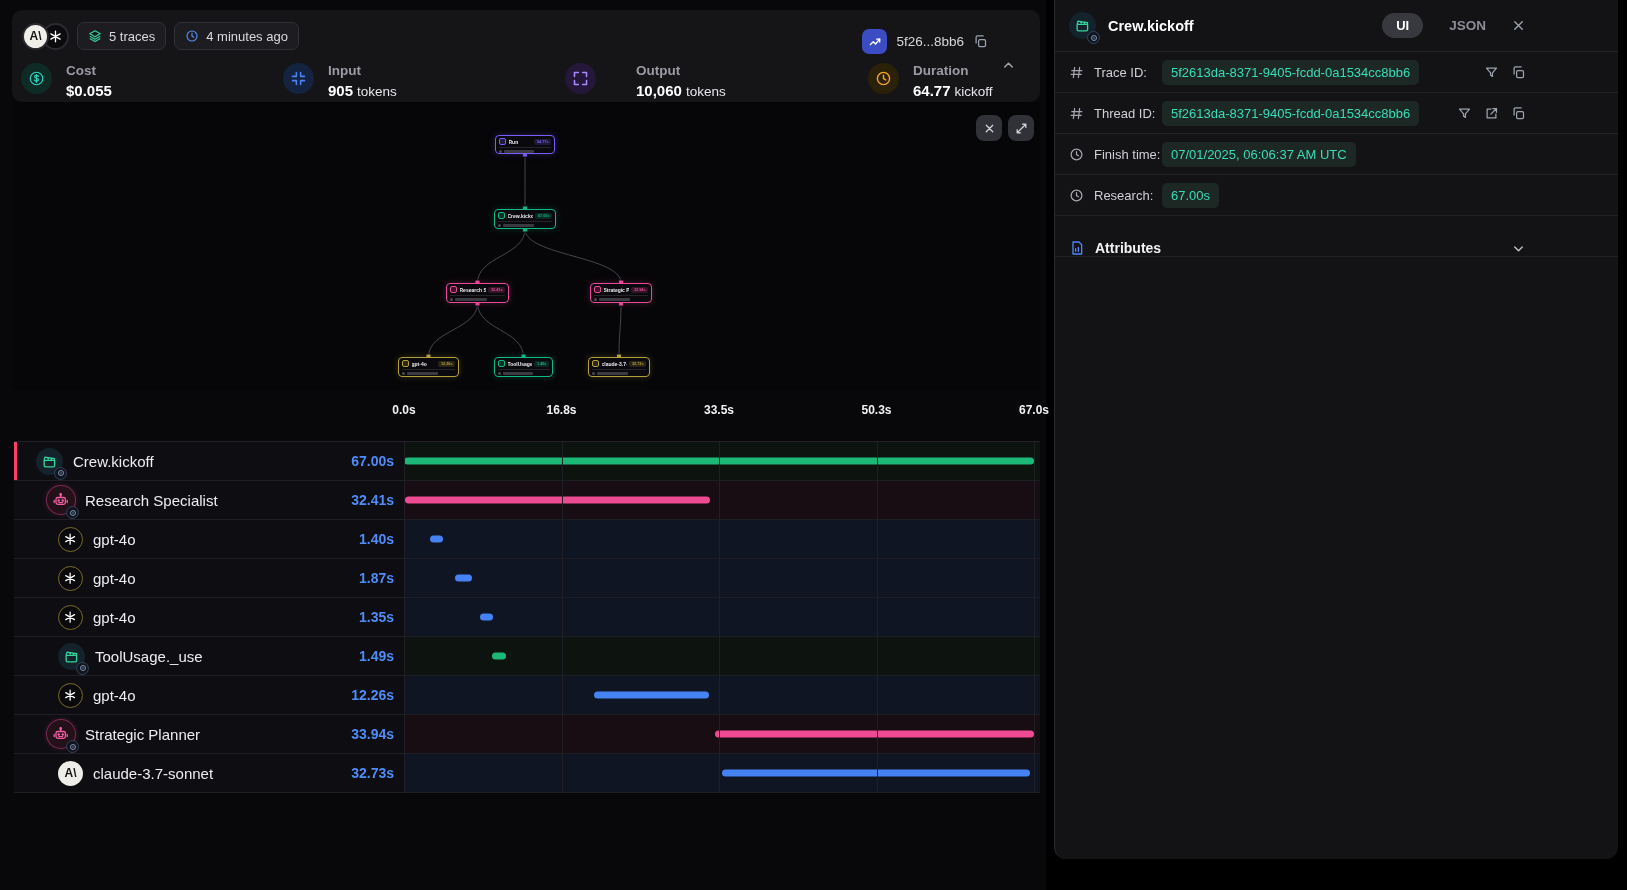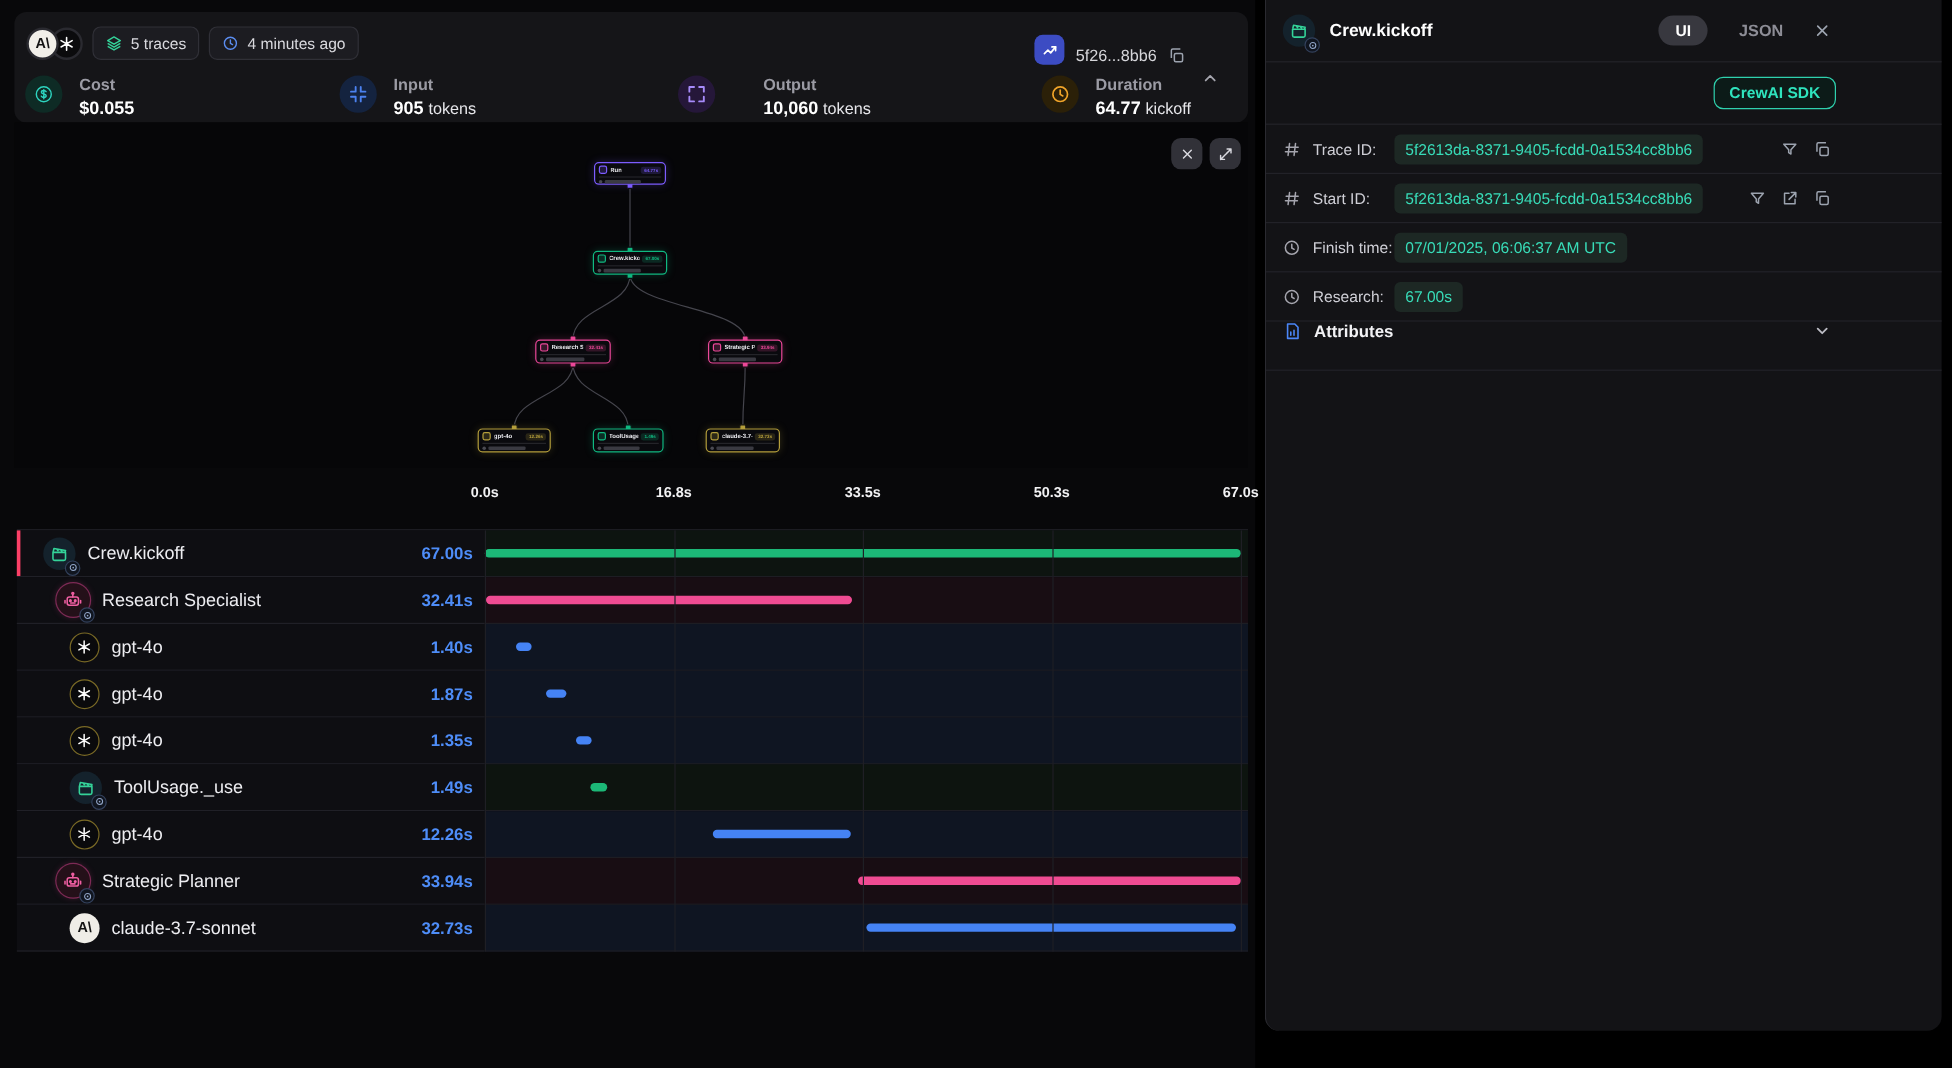--- a/index.html
+++ b/index.html
@@ -14,21 +14,21 @@
   .avatar{width:27px;height:27px;border-radius:50%;display:flex;align-items:center;justify-content:center;
     border:2px solid #2a2a30;box-sizing:border-box;font-weight:bold;}
   .avatar.anthropic{background:#f1efe9;color:#141414;font-size:12px;z-index:2;}
   .avatar.openai{background:#0b0b0d;color:#fff;margin-left:-7px;z-index:1;}
   .avatar.openai svg{width:15px;height:15px;}
   .chip{height:26px;display:flex;align-items:center;gap:7px;background:#1c1c21;border:1px solid #303037;
     border-radius:7px;padding:0 10px;font-size:13px;color:#d9d9de;cursor:pointer;}
   .chip svg{width:14px;height:14px;}
   .chip .c-green{color:#34d399;display:flex;}
   .chip .c-blue{color:#5b8df0;display:flex;}
-  .traceref{position:absolute;right:52px;top:19px;display:flex;align-items:flex-end;gap:9px;}
+  .traceref{position:absolute;right:52px;top:19px;display:flex;align-items:center;gap:9px;}
   .trendbadge{width:25px;height:25px;border-radius:7px;background:#3c4cc3;color:#fff;display:flex;
     align-items:center;justify-content:center;}
   .trendbadge svg{width:14px;height:14px;}
   .traceid{font-size:13.5px;color:#d6d6da;}
   .iconbtn{background:none;border:none;padding:0;color:#9ca3af;display:flex;align-items:center;cursor:pointer;}
   .iconbtn svg{width:15px;height:15px;}
   .chevup{position:absolute;right:24px;top:48px;color:#a5a5ae;}
   .chevup svg{width:15px;height:15px;}
   .stat{position:absolute;top:53px;display:flex;gap:14px;align-items:flex-start;}
   .stat-icon{width:31px;height:31px;border-radius:50%;display:flex;align-items:center;justify-content:center;flex:none;}
@@ -91,21 +91,21 @@
   .sdkrow{height:51px;display:flex;align-items:center;justify-content:flex-end;padding-right:88px;border-bottom:1px solid #242429;}
   .sdkbadge{border:1px solid #2fd1ae;color:#2fe3bd;background:#0c1b18;font-size:13px;font-weight:bold;
     padding:5px 12px;border-radius:8px;}
   .drow{height:40px;display:flex;align-items:center;padding:0 92px 0 14px;border-bottom:1px solid #222228;}
   .dicon{width:16px;color:#a5a5ae;margin-right:9px;display:flex;flex:none;}
   .dicon svg{width:15px;height:15px;}
   .dlabel{font-size:13px;color:#cfcfd6;width:68px;flex:none;}
   .dchip{background:#1d2824;color:#38dcb8;font-size:13px;padding:5px 9px;border-radius:5px;white-space:nowrap;}
   .dactions{margin-left:auto;display:flex;gap:12px;color:#a0a0aa;}
   .dactions svg{width:15px;height:15px;}
-  .attrrow{height:40px;display:flex;align-items:flex-start;padding:0 92px 0 14px;border-bottom:1px solid #222228;cursor:pointer;}
+  .attrrow{height:40px;display:flex;align-items:flex-end;padding:0 92px 0 14px;border-bottom:1px solid #222228;cursor:pointer;}
   .attricon{color:#4b86f7;margin-right:10px;display:flex;}
   .attricon svg{width:16px;height:16px;}
   .attrlabel{font-size:14px;font-weight:bold;color:#f2f2f5;}
   .attrchev{margin-left:auto;color:#bcbcc4;display:flex;}
   .attrchev svg{width:15px;height:15px;}
 </style>
 </head>
 <body>
 
 <div class="app">
@@ -517,23 +517,20 @@
         </span>
       <span class="ptitle">Crew.kickoff</span>
       <button class="pill">UI</button>
       <button class="jsonbtn">JSON</button>
       <button class="iconbtn closebtn" id="ic-pclose">
           <svg viewBox="0 0 24 24" fill="none" stroke="currentColor" stroke-width="2.2" stroke-linecap="round">
             <path d="M6 6l12 12M18 6 6 18"></path>
           </svg>
         </button>
     </div>
-    <div class="sdkrow">
-      <span class="sdkbadge">CrewAI SDK</span>
-    </div>
     <div id="details">
         <div class="drow">
           <span class="dicon">
             <svg viewBox="0 0 24 24" fill="none" stroke="currentColor" stroke-width="2" stroke-linecap="round">
               <path d="M9 4 7 20M17 4l-2 16M4.5 9h16M3.5 15h16"></path>
             </svg>
           </span>
           <span class="dlabel">Trace ID:</span>
           <span class="dchip">5f2613da-8371-9405-fcdd-0a1534cc8bb6</span>
           <span class="dactions">
@@ -549,21 +546,21 @@
               </svg>
             </button>
           </span>
         </div>
         <div class="drow">
           <span class="dicon">
             <svg viewBox="0 0 24 24" fill="none" stroke="currentColor" stroke-width="2" stroke-linecap="round">
               <path d="M9 4 7 20M17 4l-2 16M4.5 9h16M3.5 15h16"></path>
             </svg>
           </span>
-          <span class="dlabel">Start ID:</span>
+          <span class="dlabel">Thread ID:</span>
           <span class="dchip">5f2613da-8371-9405-fcdd-0a1534cc8bb6</span>
           <span class="dactions">
             <button class="iconbtn">
               <svg viewBox="0 0 24 24" fill="none" stroke="currentColor" stroke-width="2" stroke-linejoin="round">
                 <path d="M4 5h16l-6.5 7.5v5.7l-3-1.8v-3.9L4 5Z"></path>
               </svg>
             </button>
             <button class="iconbtn">
               <svg viewBox="0 0 24 24" fill="none" stroke="currentColor" stroke-width="2" stroke-linecap="round" stroke-linejoin="round">
                 <path d="M14 4h6v6M20 4l-9 9M11 5H5v14h14v-6"></path>

